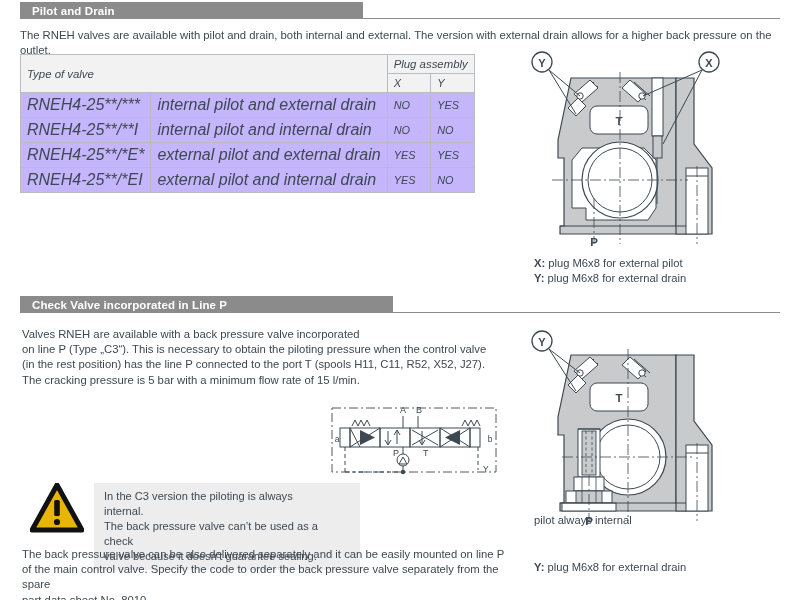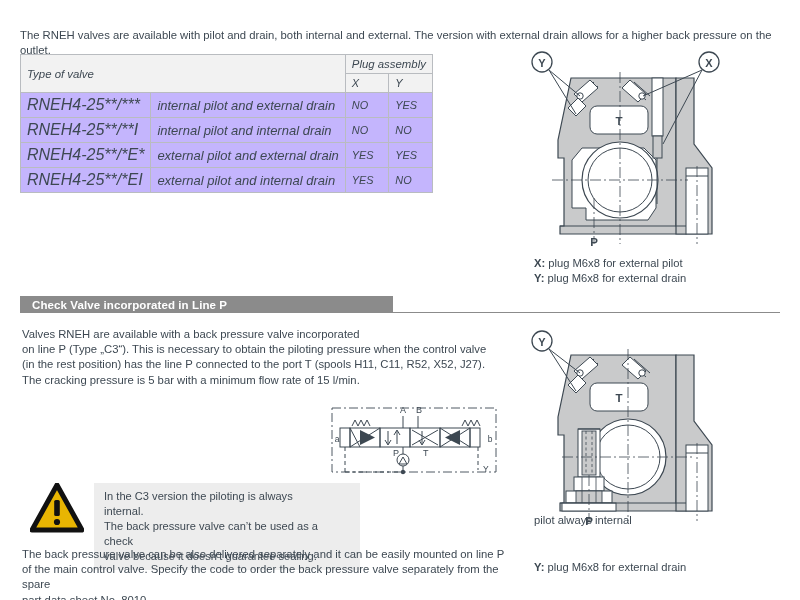--- a/index.html
+++ b/index.html
@@ -83,21 +83,21 @@
     text-align: left;
     padding-left: 7px;
   }
   th.xy-head {
     font-weight: normal;
     font-size: 11px;
     background: #f2f2f2;
     padding-left: 7px;
   }
   td.code-cell { font-weight: bold; font-size: 16px; padding-left: 7px; }
-  td.desc-cell { font-size: 13px; margin-top: 40px; }
+  td.desc-cell { font-size: 16px; margin-top: 40px; }
   td.val-cell  { font-size: 10.9px; padding-left: 7px; }
 
   
   .warning-wrap {
     position: absolute;
     display: flex;
     align-items: flex-start;
   }
   .warn-tri { flex: 0 0 auto; }
   .warn-text {
@@ -120,20 +120,26 @@
   .caption b { font-weight: bold; }
 
   .dwg { position: absolute; }
   .schem { position: absolute; }
 </style>
 </head>
 <body>
 
 <div class="page">
 
+  <div class="section-head" style="left:20px; top:2px; width:760px;">
+    <div class="bar" style="width:343px;">
+      <span class="bar-title">Pilot and Drain</span>
+    </div>
+    <div class="rule"></div>
+  </div>
 
   <div class="para" style="left:20px; top:28px; width:772px;">The RNEH valves are available with pilot and drain, both internal and external. The version with external drain allows for a higher back pressure on the outlet.</div>
 
   <table class="valve-table" style="left:20px; top:54px; width:375px;">
     <thead>
       <tr>
         <th class="type-head" rowspan="2" colspan="2" style="width:275px;">Type of valve</th>
         <th class="plug-head" colspan="2">Plug assembly</th>
       </tr>
       <tr>

